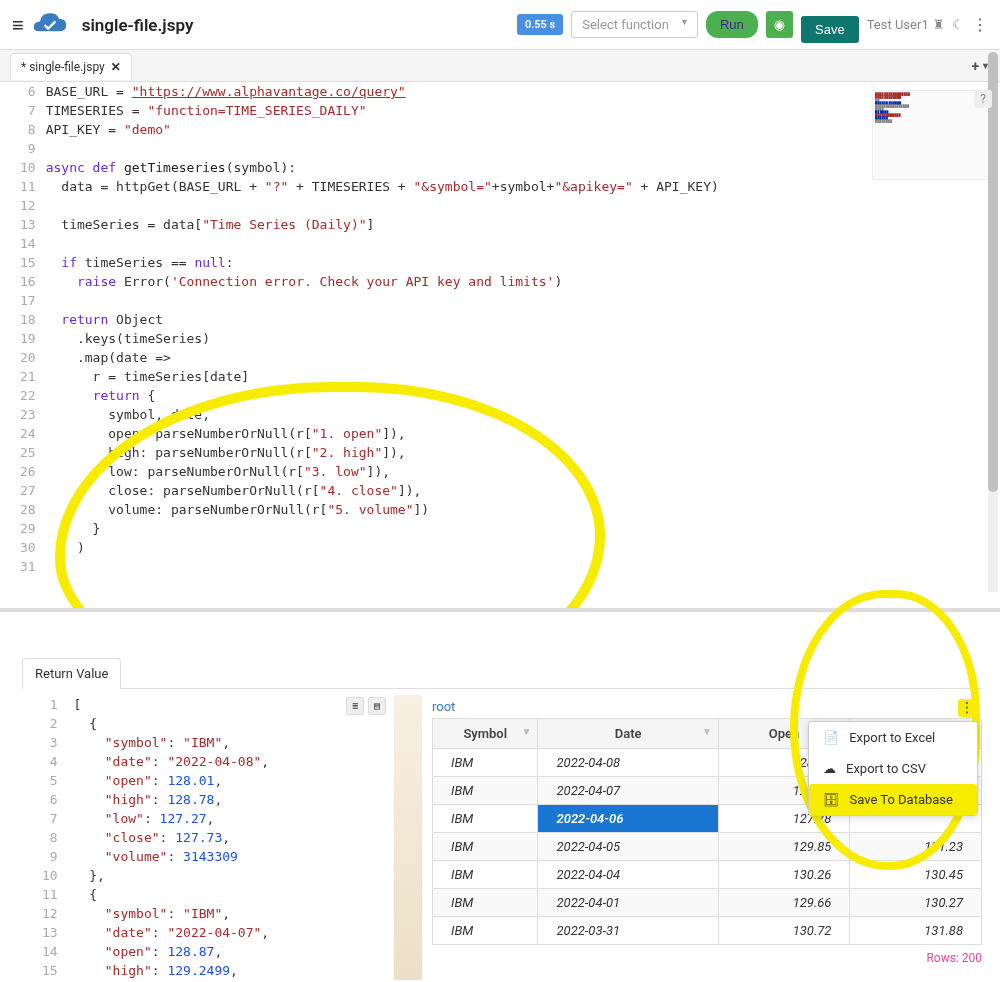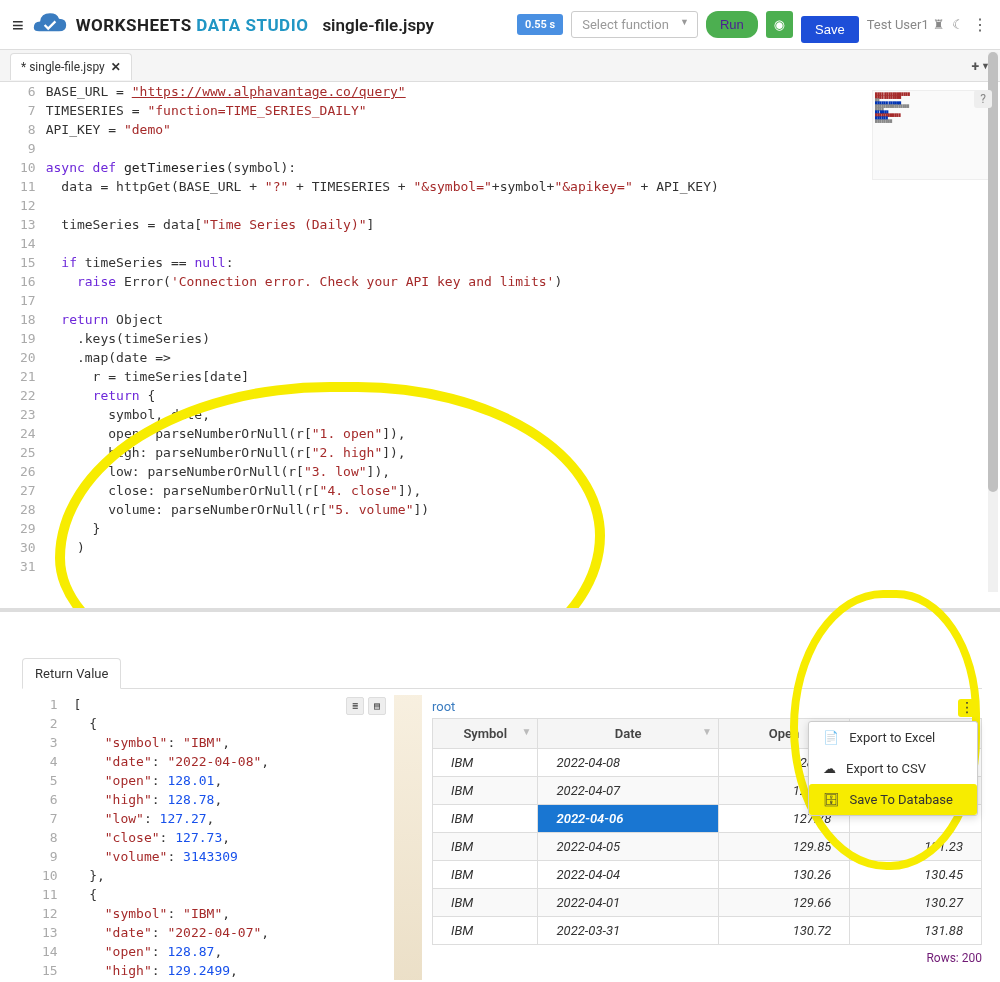--- a/index.html
+++ b/index.html
@@ -14,21 +14,21 @@
 .brand-w { color: #222; }
 .brand-ds { color: #2196c4; }
 .filename { font-weight: 600; font-size: 17px; color: #222; margin-left: 6px; }
 .spacer { flex: 1; }
 .badge-time { background: #4a90e2; color: #fff; font-weight: 600; font-size: 11px; padding: 4px 8px; border-radius: 3px; }
 .select-fn { border: 1px solid #ccc; border-radius: 3px; padding: 5px 28px 5px 10px; color: #999; font-size: 13px; position: relative; background: #fff; cursor: pointer; }
 .select-fn::after { content: "▼"; position: absolute; right: 8px; font-size: 9px; color: #999; }
 .btn { border: none; border-radius: 3px; padding: 6px 14px; font-size: 13px; cursor: pointer; font-weight: 500; }
 .btn-run { background: #4caf50; color: #4c1d95; border-radius: 12px; }
 .btn-run-icon { background: #4caf50; color: #fff; padding: 6px 8px; }
-.btn-save { background: #1d4ed8; color: #fff; margin-top: 10px; }
+.btn-save { background: #0f766e; color: #fff; margin-top: 10px; }
 .user { color: #888; font-size: 13px; display: flex; align-items: center; gap: 4px; }
 .moon-icon { color: #888; cursor: pointer; }
 .dots-icon { color: #555; cursor: pointer; font-size: 16px; }
 
 
 .tabs { display: flex; align-items: center; height: 32px; border-bottom: 1px solid #ddd; background: #f5f5f5; padding-left: 10px; }
 .tab { background: #fff; border: 1px solid #ddd; border-bottom: none; border-radius: 4px 4px 0 0; padding: 6px 10px; font-size: 12px; display: flex; align-items: flex-end; gap: 6px; position: relative; top: 1px; }
 .tab-close { cursor: pointer; font-weight: bold; }
 .tab-add { margin-left: auto; margin-right: 10px; color: #555; cursor: pointer; font-weight: bold; font-size: 14px; display: flex; align-items: center; gap: 2px; }
 
@@ -74,21 +74,21 @@
 
 .table-pane { flex: 1; position: relative; }
 .breadcrumb { color: #3a7cc0; font-size: 13px; padding: 4px 0; }
 .data-table { width: 100%; border-collapse: collapse; font-size: 13px; }
 .data-table th { background: #f5f5f5; border: 1px solid #ddd; padding: 7px 8px; text-align: center; font-weight: 600; color: #444; position: relative; }
 .data-table th .filter { position: absolute; right: 6px; color: #bbb; font-size: 10px; }
 .data-table td { border: 1px solid #ddd; padding: 6px 18px; font-style: italic; }
 .data-table tbody tr:nth-child(even) { background: #f9f9f9; }
 .cell-sel { background: #1976d2 !important; color: #fff; font-weight: 600; }
 .col-num { text-align: right; }
-.rows-count { text-align: right; color: #701a75; font-size: 12px; padding-top: 6px; }
+.rows-count { text-align: right; color: #ec4899; font-size: 12px; padding-top: 6px; }
 
 .context-menu { position: absolute; top: 26px; right: 4px; background: #fff; border: 1px solid #ccc; border-radius: 3px; box-shadow: 0 2px 8px rgba(0,0,0,0.15); z-index: 20; min-width: 170px; }
 .context-menu div { padding: 8px 14px; display: flex; align-items: center; gap: 10px; cursor: pointer; font-size: 13px; }
 .menu-dots { width: 18px; height: 18px; font-size: 14px; text-align: center; cursor: pointer; position: absolute; top: 4px; right: 6px; z-index: 21; background: #f7ec00; border-radius: 3px; }
 
 .bottom-toggle { display: flex; gap: 4px; margin-top: -4px; }
 .bt-btn { border: 1px solid #ccc; background: #f5f5f5; border-radius: 3px; padding: 4px 10px; font-size: 12px; display: flex; align-items: center; gap: 4px; cursor: pointer; color: #666; }
 
 .scroll-track { position: absolute; right: 2px; top: 52px; width: 10px; height: 540px; background: #f0f0f0; }
 .scroll-thumb { background: #c0c0c0; width: 100%; height: 440px; border-radius: 5px; }
@@ -96,24 +96,20 @@
 </head>
 <body>
 
 <div class="header">
   <span class="menu-icon">≡</span>
   <span class="logo-cloud">
     <svg viewBox="0 0 40 30">
         <path d="M30 22 Q38 22 38 15 Q38 8 30 8 Q28 2 20 2 Q10 2 9 11 Q2 11 2 18 Q2 22 8 22 Z" fill="#3a7cc0"></path>
         <path d="M14 15 L18 19 L26 11" stroke="#fff" stroke-width="2.5" fill="none"></path>
       </svg>
-  </span>
-  <span class="brand">
-    <span class="brand-w">WORKSHEETS</span>
-    <span class="brand-ds">DATA STUDIO</span>
   </span>
   <span class="filename">single-file.jspy</span>
   <span class="spacer"></span>
   <span class="badge-time">0.55 s</span>
   <div class="select-fn">Select function</div>
   <button class="btn btn-run">Run</button>
   <button class="btn btn-run-icon">◉</button>
   <button class="btn btn-save">Save</button>
   <span class="user">
       <span>Test User1</span>

